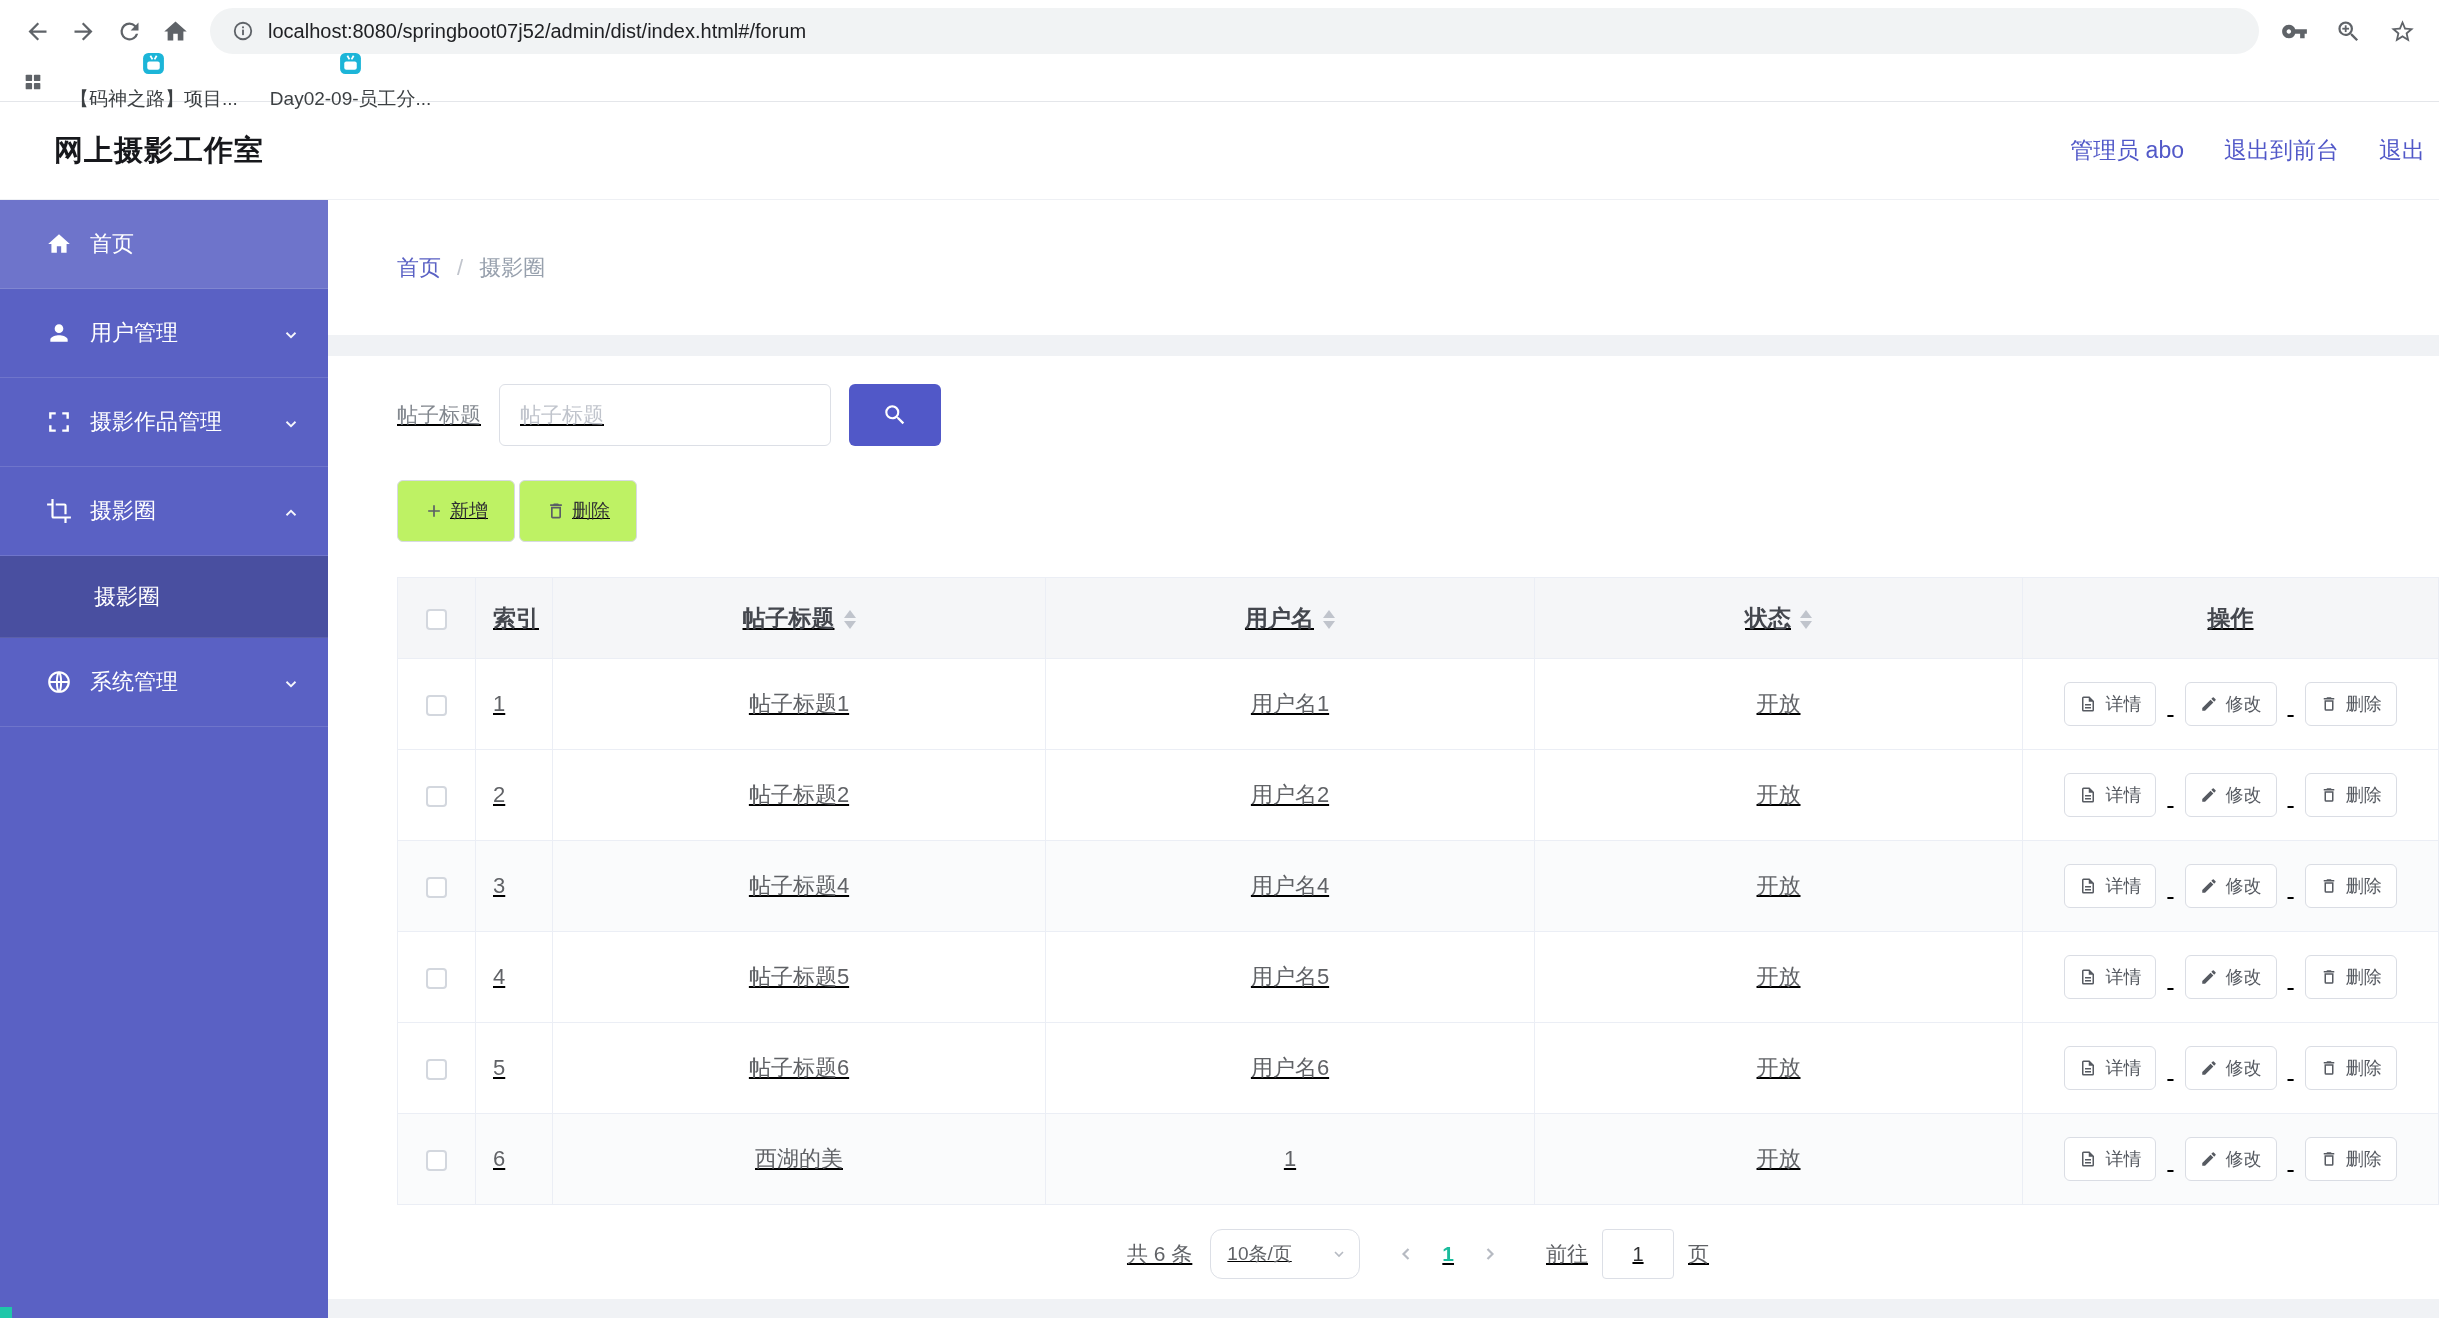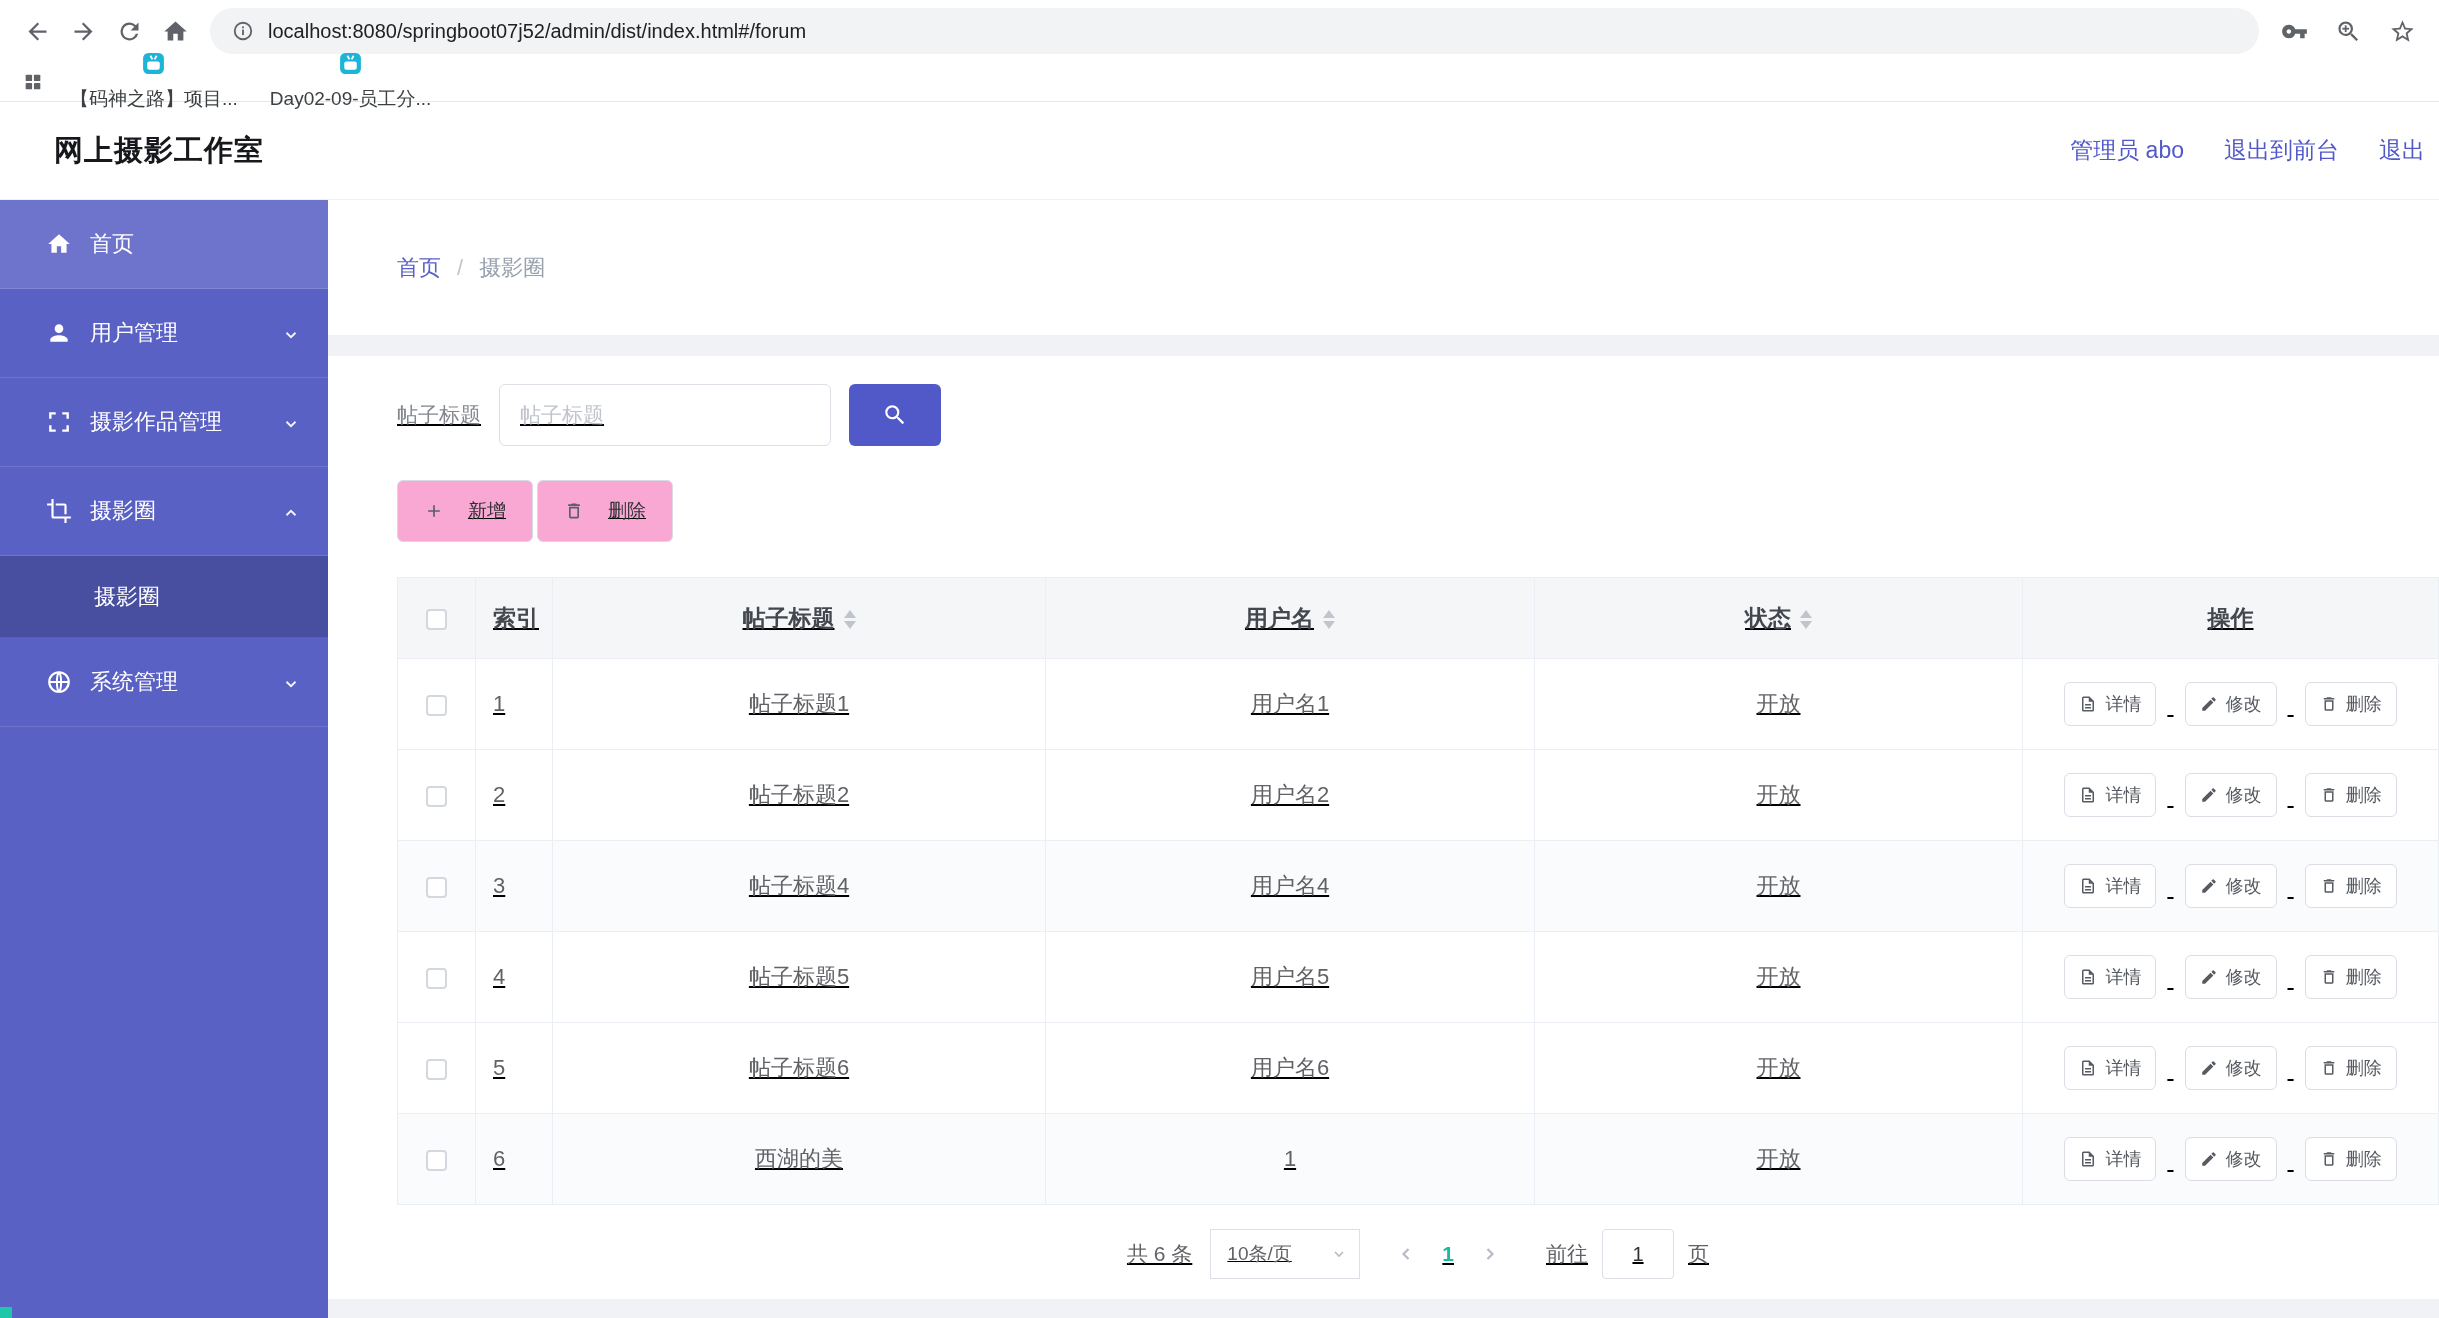--- a/index.html
+++ b/index.html
@@ -50,21 +50,21 @@
   
   .search-row { display:flex; align-items:center; margin-bottom:34px; }
   .search-label { font-size:21px; color:#83888f; margin-right:18px; }
   .search-input { width:332px; height:62px; border:1px solid #dcdfe6; border-radius:6px; padding:0 20px; font-size:21px; color:#303133; outline:none; font-family:inherit; }
   .search-input::placeholder { color:#c0c4cc; }
   .search-btn { width:92px; height:62px; margin-left:18px; background:var(--accent); border:none; border-radius:6px; display:flex; align-items:center; justify-content:center; color:#fff; cursor:pointer; }
   .search-btn svg { width:26px; height:26px; }
 
   
   .btn-row { display:flex; gap:4px; margin-bottom:35px; }
-  .tb-btn { display:inline-flex; align-items:center; gap:24px; height:62px; padding:0 26px; background:#f9a8d4; border:1px solid #d7dae2; border-radius:6px; font-size:19px; color:#303133; cursor:pointer; font-family:inherit; }
+  .tb-btn { display:inline-flex; align-items:center; gap:6px; height:62px; padding:0 26px; background:#bef264; border:1px solid #d7dae2; border-radius:6px; font-size:19px; color:#303133; cursor:pointer; font-family:inherit; }
   .tb-btn svg { width:20px; height:20px; color:#5a5e66; }
 
   
   table { border-collapse:collapse; width:100%; table-layout:fixed;border-radius:26px; }
   th,td { border-bottom:1px solid var(--border); border-right:1px solid var(--border); font-size:22px; color:var(--text); text-align:center; overflow:hidden; white-space:nowrap; }
   th { height:81px; background:#f5f6f8; color:#44474e; font-weight:bold; font-size:23px; }
   td { height:91px; background:#fff; }
   table { border-top:1px solid var(--border); border-left:1px solid var(--border); }
   tbody tr:nth-child(3n) td { background:#fafbfc; }
   th.col-index, td.col-index { text-align:left; padding-left:17px; }
@@ -72,21 +72,21 @@
   .sort { display:inline-flex; flex-direction:column; gap:3px; margin-left:9px; vertical-align:middle; }
   .sort i { display:block; width:0; height:0; border-left:6px solid transparent; border-right:6px solid transparent; }
   .sort .up { border-bottom:8px solid #c0c4cc; }
   .sort .down { border-top:8px solid #c0c4cc; }
   .act { display:inline-flex; align-items:center; gap:8px; height:44px; padding:0 14px; margin:0 11px; background:#fff; border:1px solid #dadde4; border-radius:6px; font-size:18px; color:#565a61; cursor:pointer; font-family:inherit; }
   .act svg { width:18px; height:18px; }
 
   
   .pagination { display:flex; align-items:center; justify-content:center; margin-top:24px; font-size:21px; color:var(--text); }
   .pg-total { margin-right:18px; }
-  .pg-select { width:150px; height:50px; border:1px solid #dcdfe6; border-radius:0; display:flex; align-items:center; padding:0 12px 0 16px; font-size:19px; color:var(--text); cursor:pointer; margin-right:26px; background:#fff; }
+  .pg-select { width:150px; height:50px; border:1px solid #dcdfe6; border-radius:12px; display:flex; align-items:center; padding:0 12px 0 16px; font-size:19px; color:var(--text); cursor:pointer; margin-right:26px; background:#fff; }
   .pg-select svg { width:16px; height:16px; margin-left:auto; color:#b6bac2; }
   .pg-arrow { width:40px; height:40px; display:flex; align-items:center; justify-content:center; color:#b6bac2; cursor:pointer; }
   .pg-arrow svg { width:20px; height:20px; }
   .pg-num { color:var(--teal); font-weight:bold; margin:0 16px; cursor:pointer; }
   .pg-goto { margin-left:36px; margin-right:14px; }
   .pg-input { width:72px; height:50px; border:1px solid #dcdfe6; border-radius:4px; text-align:center; font-size:20px; color:#303133; outline:none; margin-right:14px; font-family:inherit; }
 
   .corner-artifact { position:fixed; left:0; bottom:0; width:12px; height:11px; background:#1fc7a9; }
 </style>
 </head>

